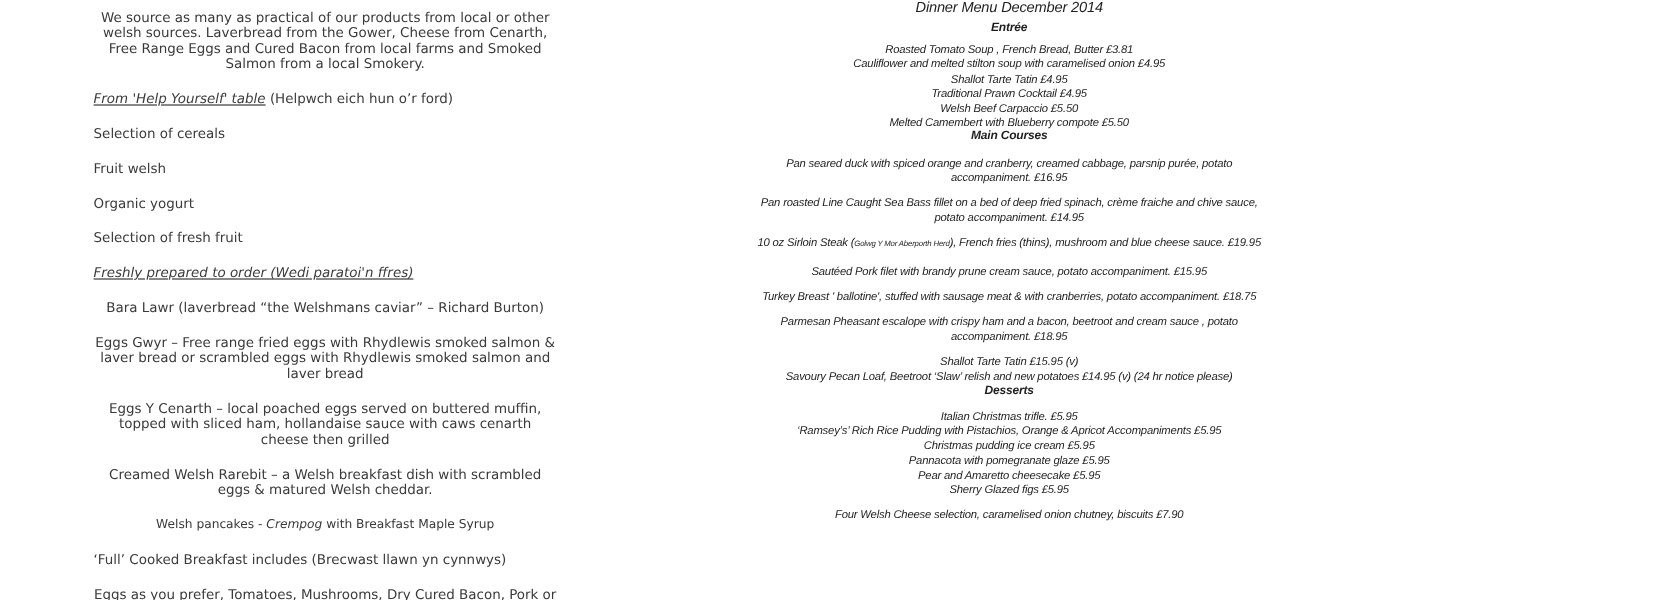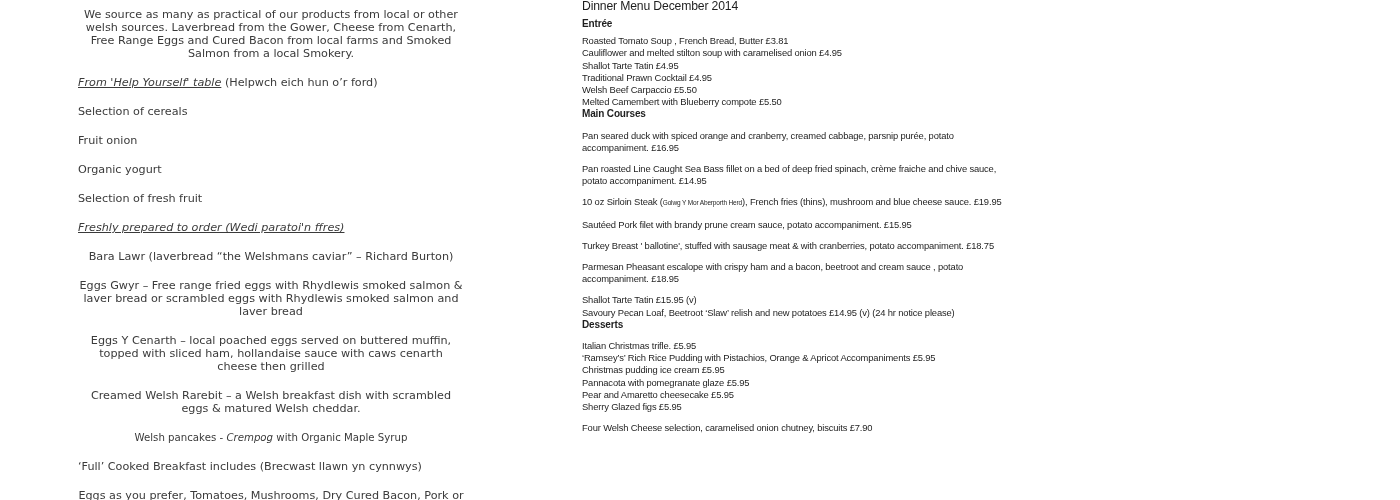--- a/index.html
+++ b/index.html
@@ -13,52 +13,52 @@
   }
   .left p { margin: 16px; }
   .center { text-align: center; }
   .intro { margin-top: 8px !important; }
   .ulital { font-style: italic; text-decoration: underline; }
   .l-item { margin-top: 9px !important; }
   .l-head { margin-top: 9px !important; }
 
   
   .right {
-    position: absolute; left: 582px; top: 0; width: 440px;
-    font-family: "Liberation Sans", sans-serif; 
-    font-size: 9.4px; color: #1e1e1e; line-height: 12.2px;
+    position: absolute; left: 621px; top: 0; width: 440px;
+    font-family: "Liberation Sans", sans-serif; font-style: italic;
+    font-size: 9.4px; color: #1e1e1e; text-align: center; line-height: 12.2px;
     letter-spacing: -0.15px;
   }
   .right p { margin: 0; }
   .title { font-size: 12.2px; margin-top: 0 !important; line-height: 13px; }
   .sect { font-weight: bold; font-size: 10px; }
   .gap { margin-top: 9px !important; }
   .small { font-size: 6.5px; }
 </style>
 </head>
 <body>
 
 <div class="left">
   <p class="center intro">We source as many as practical of our products from local or other welsh sources. Laverbread from the Gower, Cheese from Cenarth,  Free Range Eggs and Cured Bacon from local farms and Smoked Salmon from a local Smokery.</p>
 
   <p class="l-head">
     <span class="ulital">From 'Help Yourself' table</span><span> (Helpwch eich hun o’r ford)</span>
   </p>
   <p class="l-item">Selection of cereals</p>
-  <p class="l-item">Fruit onion</p>
+  <p class="l-item">Fruit welsh</p>
   <p class="l-item">Organic yogurt</p>
   <p class="l-item">Selection of fresh fruit</p>
 
   <p class="l-head ulital">Freshly prepared to order (Wedi paratoi'n ffres)</p>
   <p class="l-item center">Bara Lawr (laverbread “the Welshmans caviar” – Richard Burton)</p>
   <p class="l-item center">Eggs Gwyr – Free range fried eggs with Rhydlewis smoked salmon &amp; laver bread or scrambled eggs with Rhydlewis smoked salmon and laver bread</p>
   <p class="l-item center">Eggs Y Cenarth – local poached eggs served on buttered muffin, topped with sliced ham, hollandaise sauce with caws cenarth cheese then grilled</p>
   <p class="l-item center">Creamed Welsh Rarebit – a Welsh breakfast dish with scrambled eggs &amp; matured Welsh cheddar.</p>
   <p class="l-item center" style="font-size:10.2px">
-    <span>Welsh pancakes - </span><em>Crempog</em><span> with Organic Maple Syrup</span>
+    <span>Welsh pancakes - </span><em>Crempog</em><span> with Breakfast Maple Syrup</span>
   </p>
 
   <p class="l-head">‘Full’ Cooked Breakfast includes (Brecwast llawn yn cynnwys)</p>
   <p class="l-item center">Eggs as you prefer, Tomatoes, Mushrooms, Dry Cured Bacon, Pork or Glamorgan Sausage (vegetarian), Fried Bread, Baked Beans, Laverbread cake (made with Oatmeal and Laverbread) – Please let us know if you want to omit any of the items.</p>
   <p class="l-item center">White or Wholemeal Toast</p>
   <p class="l-item center">Twinnings Tea Selection and Fresh Coffee</p>
   <p class="l-item center">Jams and Preserves</p>
   <p class="l-item center">As part of our Sustainable Tourism goals we encourage our guests to order breakfast the night before to minimise food waste. BUT we are of course happy to cook breakfast on demand at anytime from 7am until 9am Monday to Friday and 8 am til 10 am at the</p>
 </div>
 

